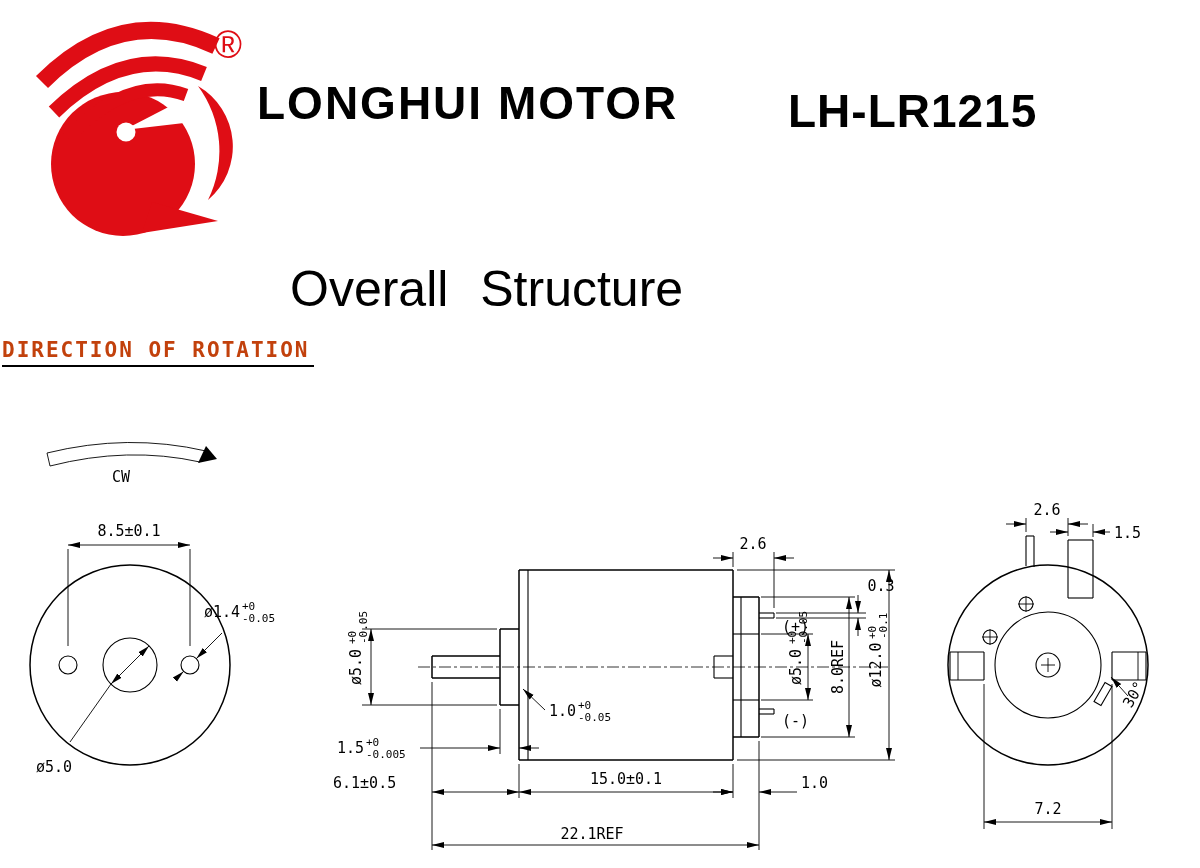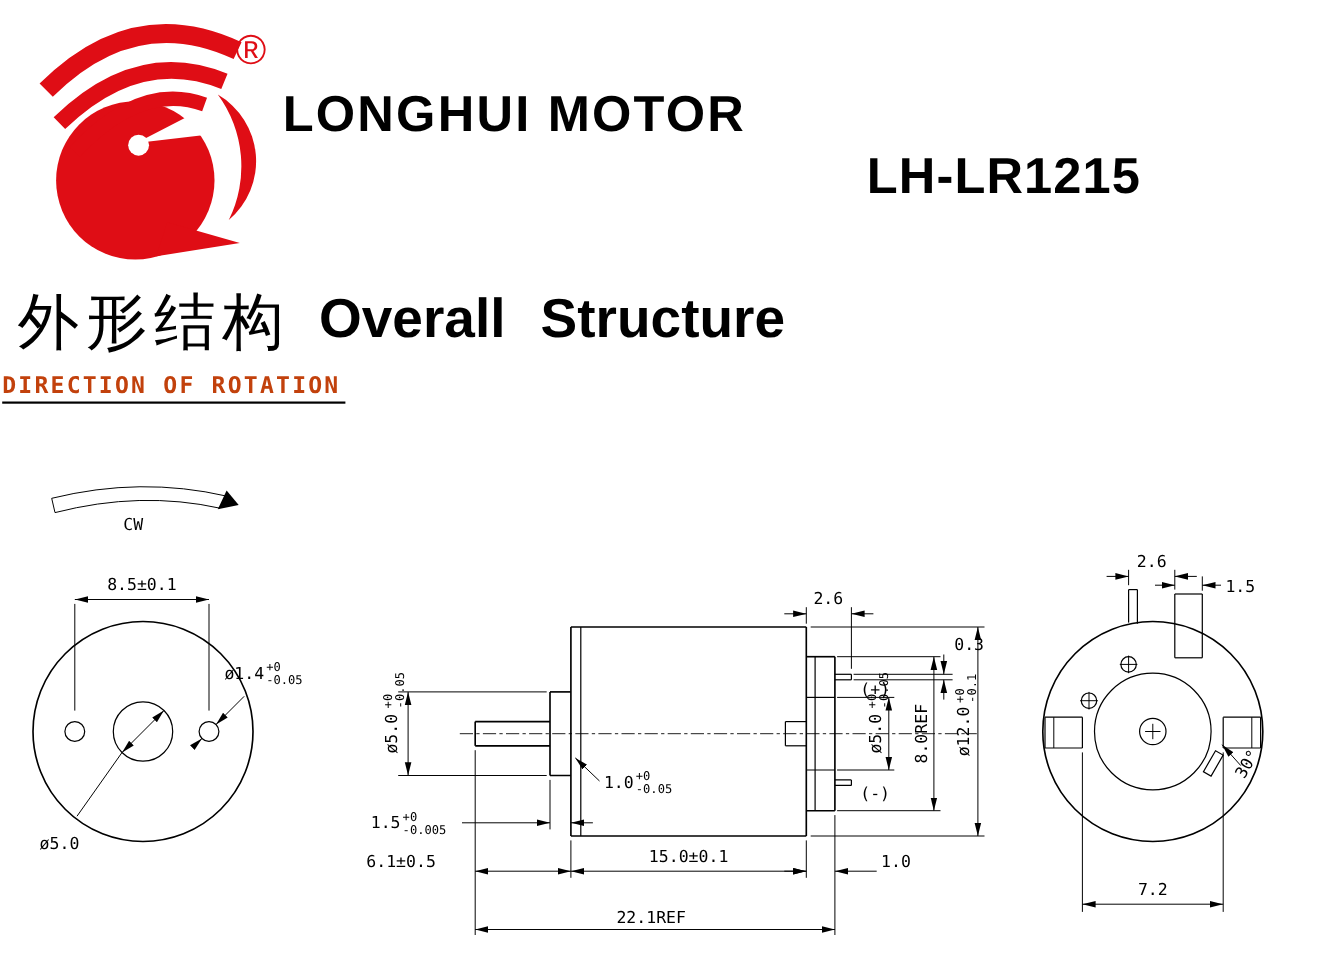--- a/index.html
+++ b/index.html
@@ -1,24 +1,24 @@
 <!DOCTYPE html>
 <html style="--logo_red: #df0d15; --ink: #000000;"><head>
 <meta charset="utf-8">
 <style>
   html,body{margin:0;padding:0;background:#fff;width:1200px;height:868px;overflow:hidden;
     font-family:"Liberation Sans",sans-serif;}
   .page{position:relative;width:1200px;height:868px;background:#fff;}
   .brand{position:absolute;left:257px;top:76px;font-size:46px;font-weight:700;
     letter-spacing:2px;color:#000;white-space:nowrap;}
   .model{position:absolute;left:788px;top:84px;font-size:46px;font-weight:700;
-    letter-spacing:1px;color:#000;white-space:nowrap;margin-top:48px;}
+    letter-spacing:1px;color:#000;white-space:nowrap;}
   .title-cn{position:absolute;left:16px;top:256px;font-size:56px;font-weight:400;
     font-family:"Liberation Serif",serif;letter-spacing:6px;color:#000;white-space:nowrap;}
-  .title-en{position:absolute;left:290px;top:260px;font-size:50px;font-weight:700;
+  .title-en{position:absolute;left:290px;top:260px;font-size:50px;font-weight:400;
     color:#000;word-spacing:18px;white-space:nowrap;}
   .section{position:absolute;left:2px;top:338px;font-family:"DejaVu Sans Mono",monospace;
     font-size:21px;font-weight:700;letter-spacing:2px;color:#c2410c;
     border-bottom:2px solid #000;padding:0 4px 3px 0;white-space:nowrap;}
   svg.logo{position:absolute;left:26px;top:8px;}
   svg.drawing{position:absolute;left:0;top:0;}
   .red-fill{fill:var(--logo_red,#e00613);}
   .red-stroke{stroke:var(--logo_red,#e00613);fill:none;}
   .reg{fill:var(--logo_red,#e00613);font-family:"Liberation Sans",sans-serif;font-size:38px;}
   
@@ -41,21 +41,20 @@
     <path class="red-stroke" stroke-width="17" d="M 16 74 Q 96 -6 190 38"></path>
     <path class="red-stroke" stroke-width="15" d="M 28 104 Q 100 34 178 66"></path>
     <path class="red-stroke" stroke-width="13" d="M 42 130 Q 102 66 160 87"></path>
     <path class="red-fill" d="M 172 78 A 70 70 0 0 1 182 192 A 110 110 0 0 0 172 78 Z"></path>
     <circle cx="100" cy="124" r="9.5" fill="#ffffff"></circle>
     <text class="reg" x="188" y="50">®</text>
   </svg>
 
   <div class="brand">LONGHUI MOTOR</div>
   <div class="model">LH-LR1215</div>
-  <div class="title-cn">外形结构</div>
   <div class="title-en">Overall Structure</div>
   <div class="section">DIRECTION OF ROTATION</div>
 
   <svg class="drawing" width="1200" height="868" viewBox="0 0 1200 868">
     <defs>
       <marker id="arr" viewBox="0 0 12 8" refX="12" refY="4" markerWidth="12" markerHeight="8" orient="auto-start-reverse" markerUnits="userSpaceOnUse">
         <path d="M0,1 L12,4 L0,7 Z" fill="#000"></path>
       </marker>
     </defs>
 

